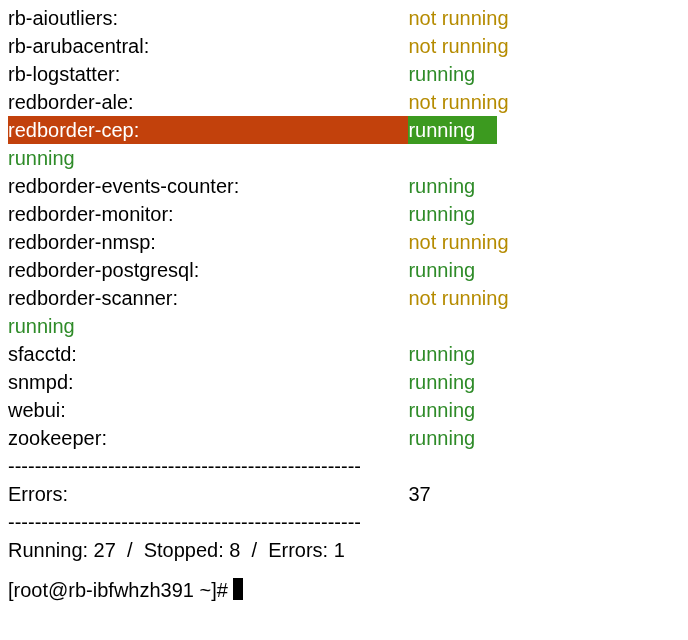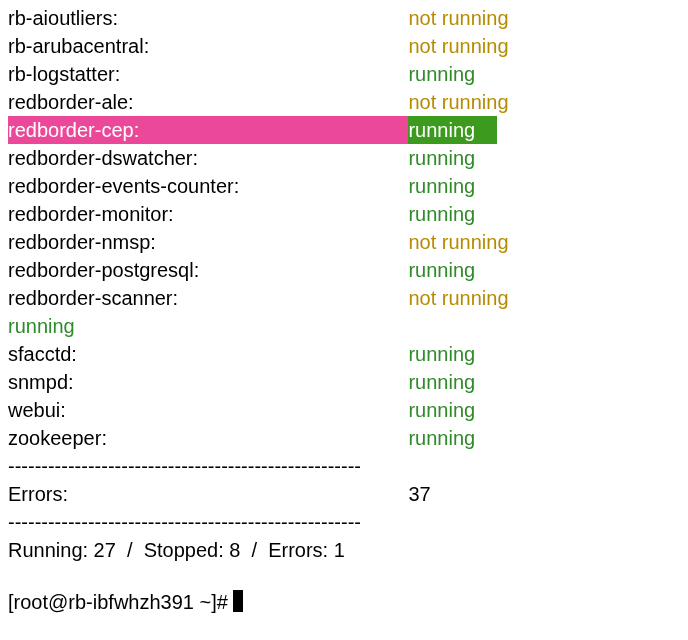--- a/index.html
+++ b/index.html
@@ -25,54 +25,54 @@
   .name-col {
     display: inline-block;
     width: 36ch;
   }
   .status-col {
     display: inline-block;
   }
   .running      { color: #2e8b28; }
   .notrunning   { color: #b58b00; }
   .sel-row .name-col {
-    background: #ec4899;
+    background: #c2410c;
     color: #ffffff;
   }
   .sel-row .status-col {
     background: #3c9a1f;
     color: #ffffff;
     padding-right: 2ch;
   }
   .divider {
     color: #000000;
   }
   .prompt-line {
-    margin-top: 24px;
+    margin-top: 12px;
   }
   .cursor {
     display: inline-block;
     width: 0.9ch;
     height: 1.1em;
     background: #000000;
     vertical-align: text-bottom;
     transform: translateY(2px);
   }
 </style>
 </head>
 <body>
 
 <div class="terminal">
   <div id="service-list">
       <div class="row"><span class="name-col">rb-aioutliers:                      </span><span class="status-col notrunning">not running</span></div>
       <div class="row"><span class="name-col">rb-arubacentral:                    </span><span class="status-col notrunning">not running</span></div>
       <div class="row"><span class="name-col">rb-logstatter:                      </span><span class="status-col running">running</span></div>
       <div class="row"><span class="name-col">redborder-ale:                      </span><span class="status-col notrunning">not running</span></div>
       <div class="row sel-row"><span class="name-col">redborder-cep:                      </span><span class="status-col running">running</span></div>
-      <div class="row"><span class="name-col">redborder-dswatcher:                </span><span class="status-col running">running</span></div>
+      <div class="row"><span class="status-col running">running</span></div>
       <div class="row"><span class="name-col">redborder-events-counter:           </span><span class="status-col running">running</span></div>
       <div class="row"><span class="name-col">redborder-monitor:                  </span><span class="status-col running">running</span></div>
       <div class="row"><span class="name-col">redborder-nmsp:                     </span><span class="status-col notrunning">not running</span></div>
       <div class="row"><span class="name-col">redborder-postgresql:               </span><span class="status-col running">running</span></div>
       <div class="row"><span class="name-col">redborder-scanner:                  </span><span class="status-col notrunning">not running</span></div>
       <div class="row"><span class="status-col running">running</span></div>
       <div class="row"><span class="name-col">sfacctd:                            </span><span class="status-col running">running</span></div>
       <div class="row"><span class="name-col">snmpd:                              </span><span class="status-col running">running</span></div>
       <div class="row"><span class="name-col">webui:                              </span><span class="status-col running">running</span></div>
       <div class="row"><span class="name-col">zookeeper:                          </span><span class="status-col running">running</span></div>

